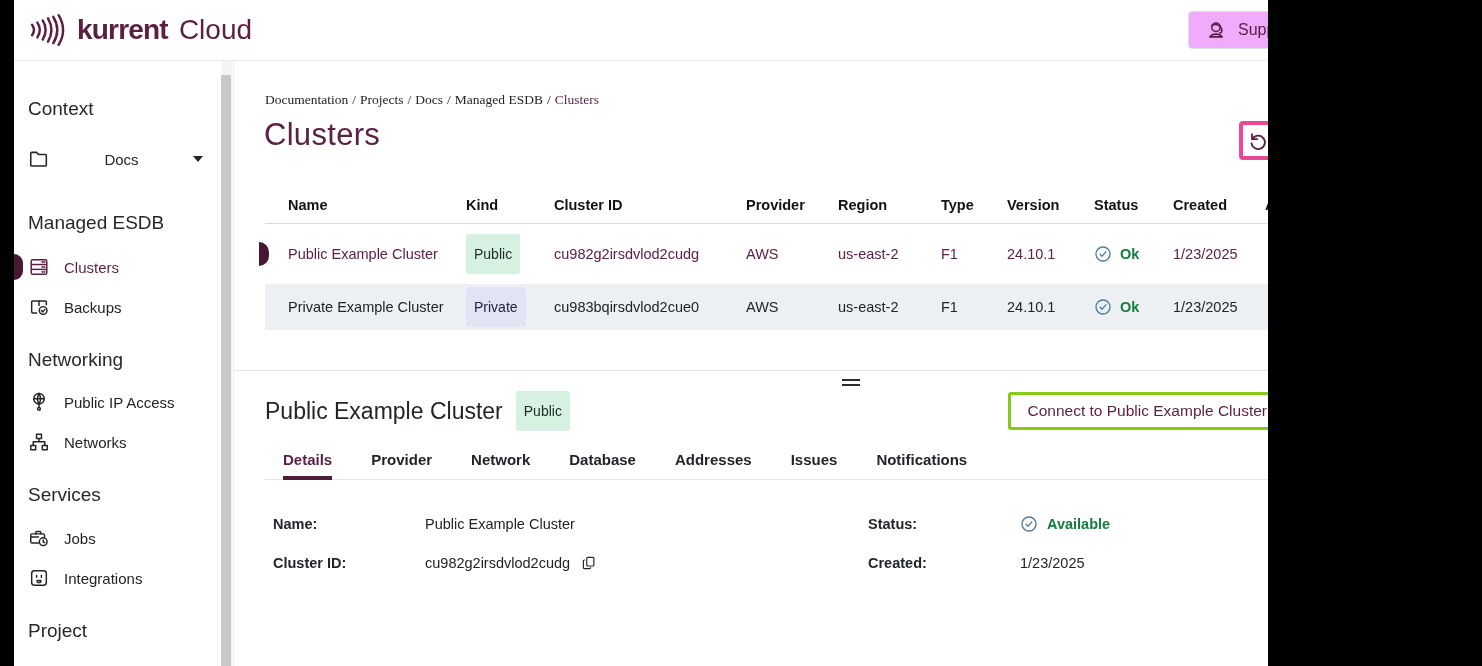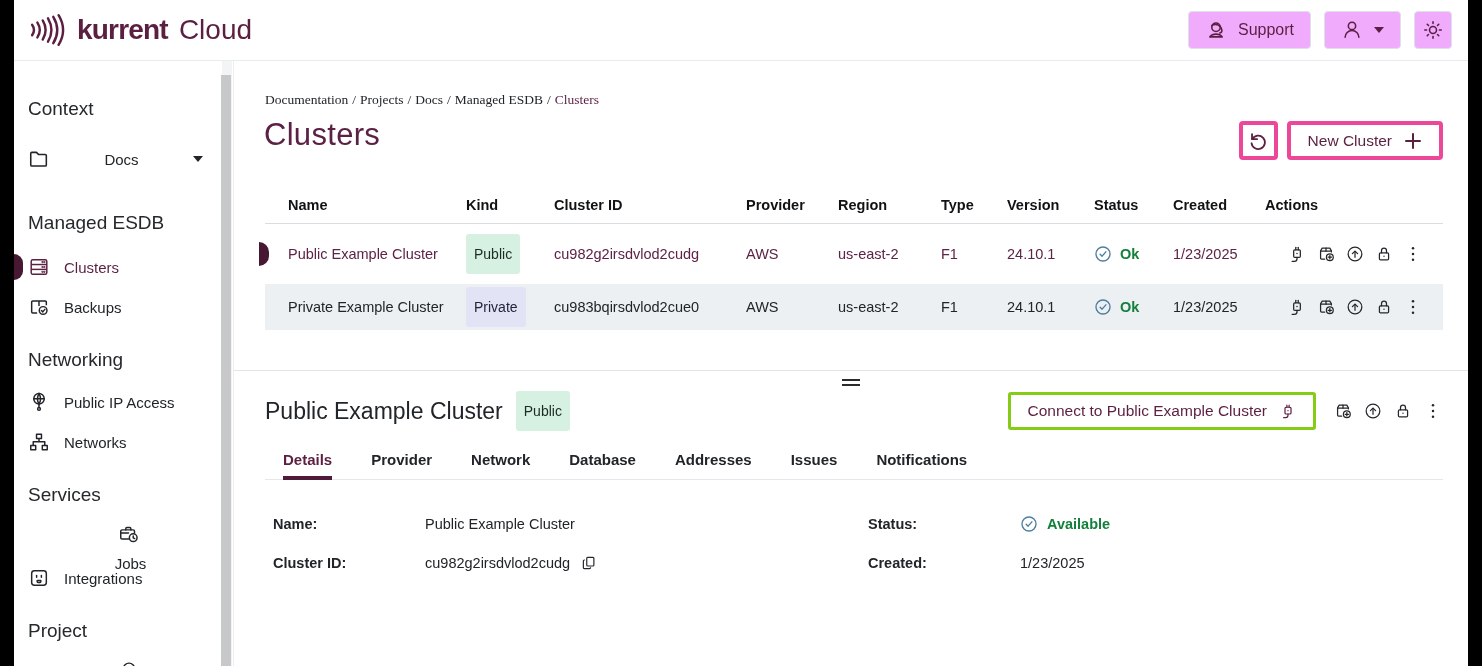--- a/index.html
+++ b/index.html
@@ -1,18 +1,18 @@
 <!DOCTYPE html>
 <html><head>
 <meta charset="utf-8">
 <style>
   * { box-sizing: border-box; }
   html,body { margin:0; padding:0; }
   body { background:#000; font-family:"Liberation Sans", sans-serif; }
-  .screen { position:relative; width:1482px; height:666px; background:#000; overflow:hidden; }
+  .screen { position:relative; width:1268px; height:666px; background:#000; overflow:hidden; }
   .app { position:absolute; left:14px; top:0; width:1454px; height:666px; background:#fff; overflow:hidden; }
 
   
   .topbar { position:absolute; left:0; top:0; right:0; height:61px; background:#fff;
             border-bottom:1px solid #e8ecef; display:flex; align-items:center;
             justify-content:space-between; padding:0 16px 0 14px; }
   .brand { display:flex; align-items:center; gap:9px; color:#5b1f41; }
   .brand-mark { width:40px; height:36px; }
   .brand-name { font-size:28px; font-weight:800; letter-spacing:-0.8px; }
   .brand-suffix { font-size:28px; font-weight:300; margin-left:2px; }
@@ -32,21 +32,21 @@
   .sb-heading { font-size:19px; color:#26292c; font-weight:400; padding-left:14px; }
   .sb-row { display:flex; align-items:center; height:30px; padding-left:14px; gap:10px;
             color:#212529; font-size:15px; cursor:pointer; position:relative; }
   .sb-row .sb-ic { width:26px; display:flex; justify-content:flex-start; color:#212529; }
   .sb-row.active { color:#5b1f41; }
   .sb-row.active .sb-ic { color:#5b1f41; }
   .sb-context-row { display:flex; align-items:center; height:30px; margin-top:24px;
                     padding:0 30px 0 14px; justify-content:space-between; color:#212529;
                     font-size:15px; cursor:pointer; }
   .h1m { margin-top:37px; } .h2m { margin-top:38px; } .h3m { margin-top:27px; }
-  .i1m { margin-top:18px; } .i2m { margin-top:10px; } .i3m { margin-top:17px;flex-direction:column; } .i4m { margin-top:16px; }
+  .i1m { margin-top:18px; } .i2m { margin-top:10px; } .i3m { margin-top:17px; } .i4m { margin-top:16px; }
   .active-pill { position:absolute; left:0; top:2px; width:9px; height:26px;
                  background:#471832; border-radius:0 13px 13px 0; }
   .sb-track { position:absolute; right:1px; top:0; bottom:0; width:10px; background:#f3f4f5; }
   .sb-thumb { position:absolute; right:1px; top:14px; bottom:0; width:10px; background:#c6c8ca; }
 
   
   .main { position:absolute; left:220px; top:61px; right:0; bottom:0; background:#fff; }
   .breadcrumb { position:absolute; left:31px; top:31px; font-size:13.5px; color:#212529;font-family:Liberation Serif, serif; }
   .breadcrumb .sep { margin:0 4px; }
   .breadcrumb .current { color:#5b1f41; }

